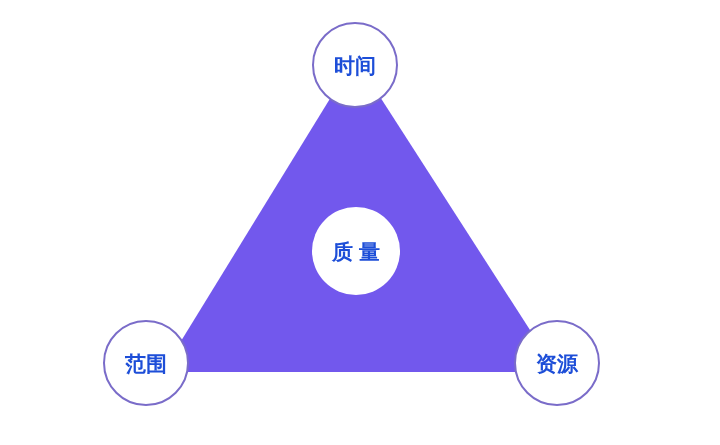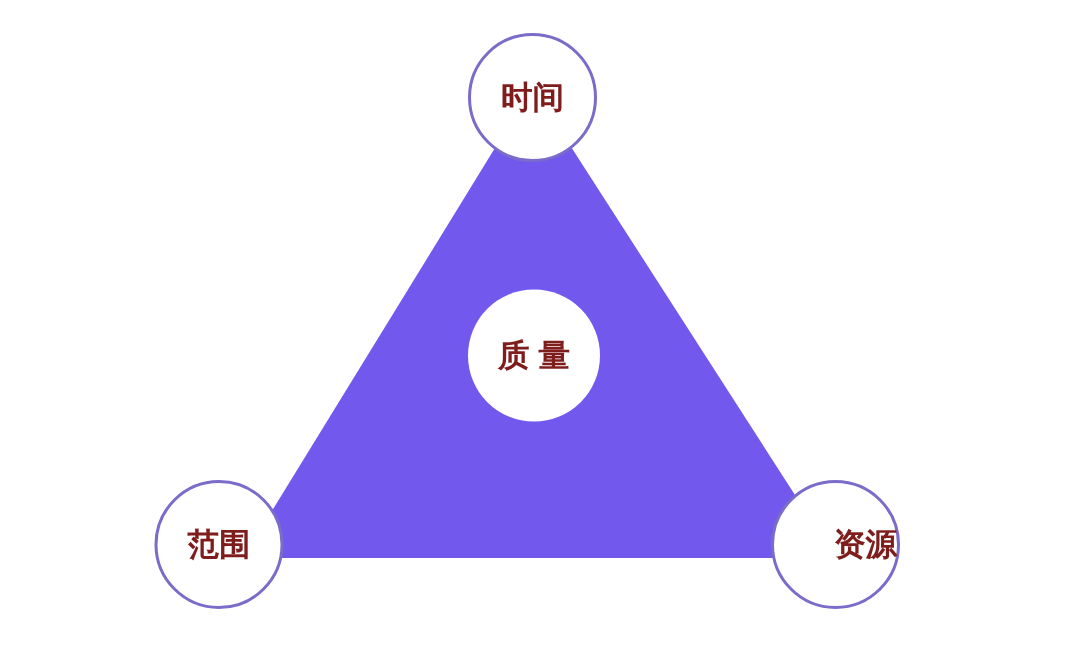--- a/index.html
+++ b/index.html
@@ -40,35 +40,35 @@
     width: 86px;
     height: 86px;
     border: 2px solid #7a6cc9;
   }
   .node-circle.center {
     width: 88px;
     height: 88px;
     border: none;
   }
   .node-label {
-    color: #7f1d1d;
+    color: #1d4ed8;
     font-size: 21px;
     font-weight: bold;
     line-height: 1;
     white-space: nowrap;
     user-select: none;
   }
   .node-label.spaced {
     letter-spacing: 6px;
     text-indent: 6px;
   }
   #node-time    { left: 312px; top: 22px;  }
   #node-scope   { left: 103px; top: 320px; }
-  #node-resource{ left: 514px; top: 320px; justify-content: flex-end; }
-  #node-quality { left: 312px; top: 193px; }
+  #node-resource{ left: 514px; top: 320px; }
+  #node-quality { left: 312px; top: 207px; }
 </style>
 </head>
 <body>
 
 <div id="diagram-stage">
 
   <svg id="triangle-svg" viewBox="0 0 720 445" aria-hidden="true">
     <polygon points="355,58 557,372 162,372" fill="#7258ED"></polygon>
   </svg>
 

